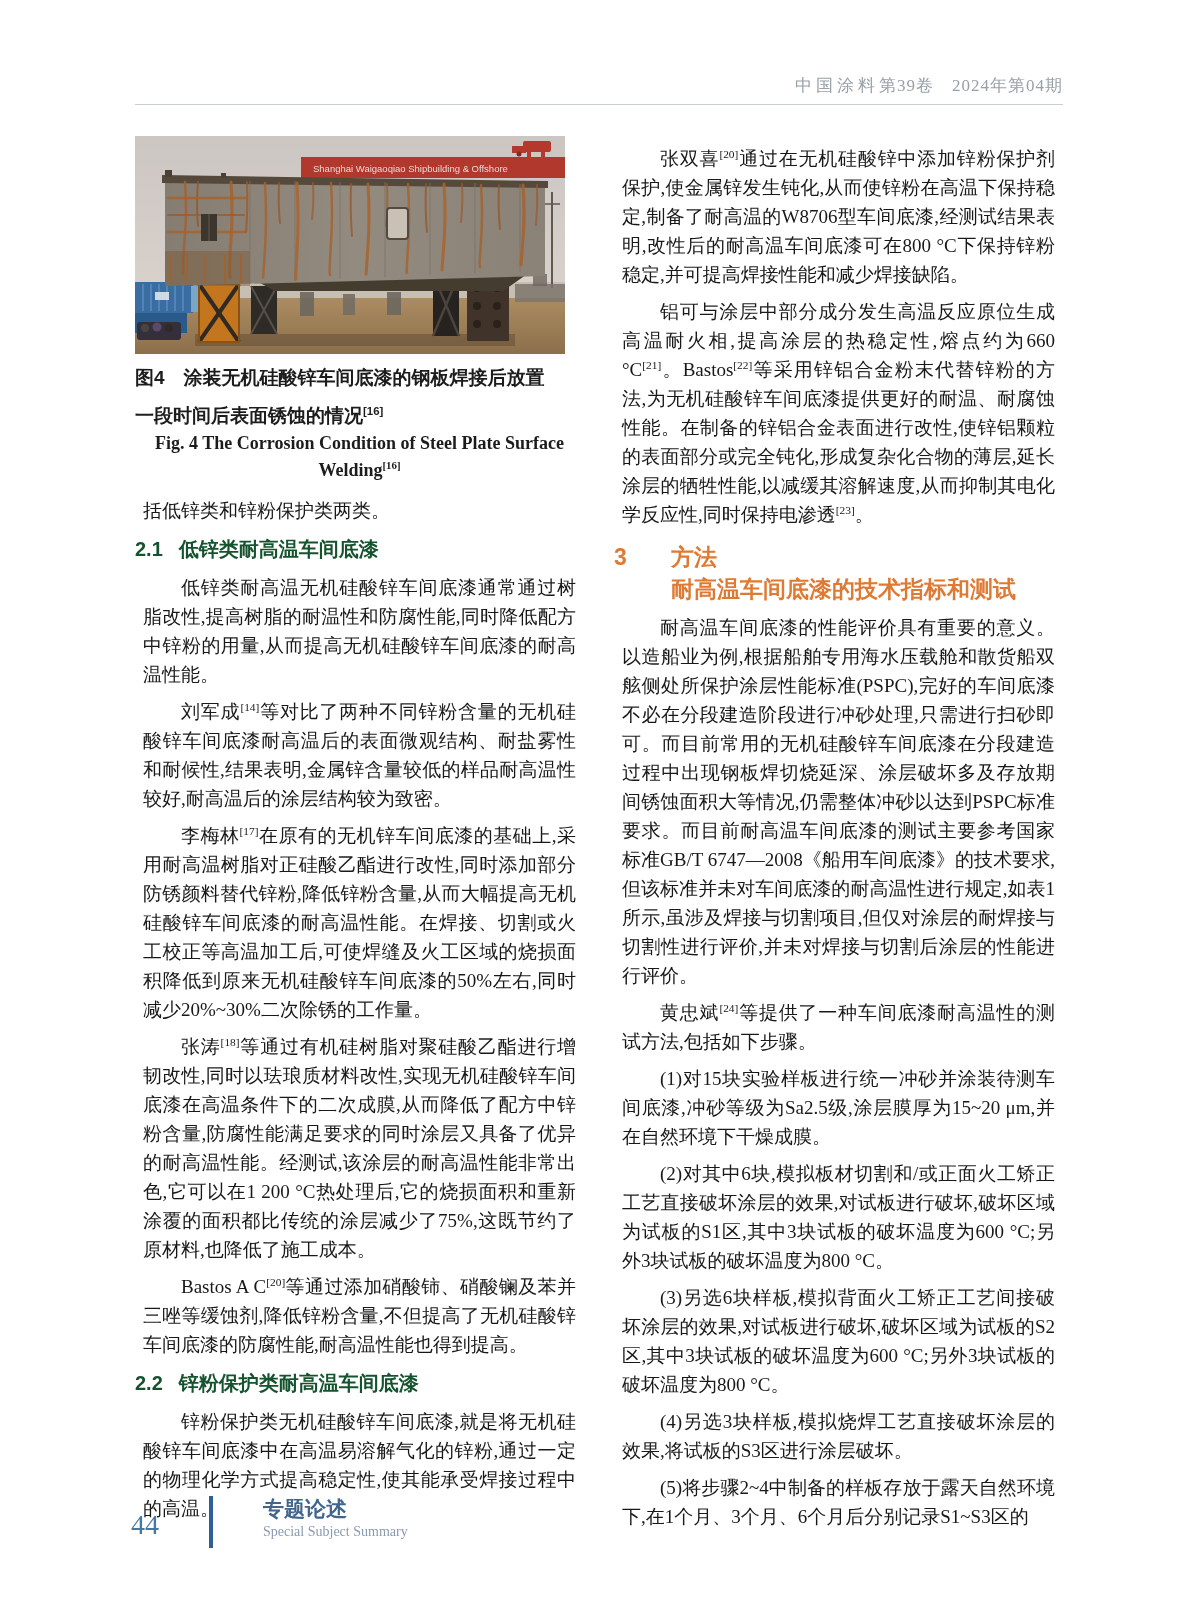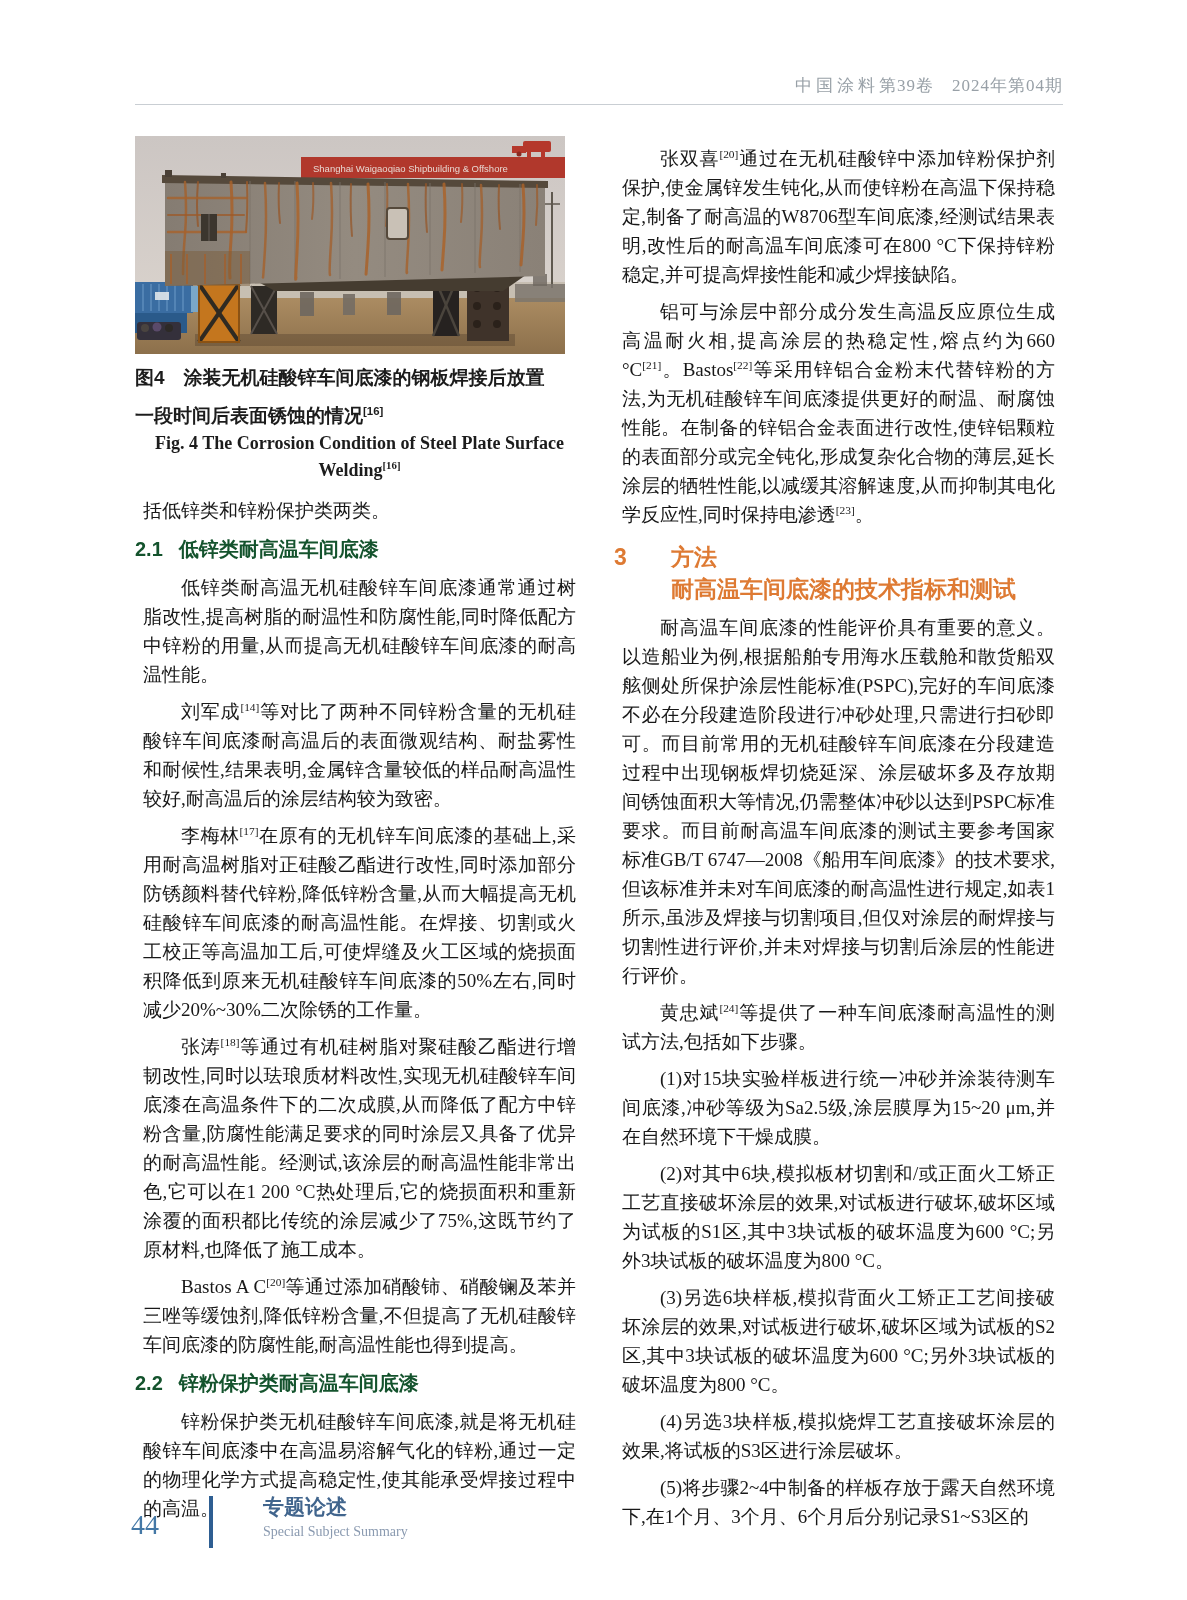--- a/index.html
+++ b/index.html
@@ -59,21 +59,21 @@
   .footer{
     position:absolute;left:131px;top:1496px;
     display:flex;align-items:stretch;height:52px;gap:40px;
   }
   .footer .page-num{
     font-size:28px;color:#4478a6;align-self:flex-end;
     margin-right:10px;line-height:30px;padding-bottom:8px;
   }
   .footer .vbar{width:4px;background:#2e5e92;margin-right:10px;}
   .footer .col-cn{
-    font-family:Liberation Mono, monospace;
+    font-family:Liberation Serif, serif;
     font-weight:bold;font-size:21px;color:#41658d;line-height:26px;
   }
   .footer .col-en{
     font-size:14px;color:#8a9ab0;line-height:20px;
   }
 </style>
 </head>
 <body>
 
 <div class="page">

